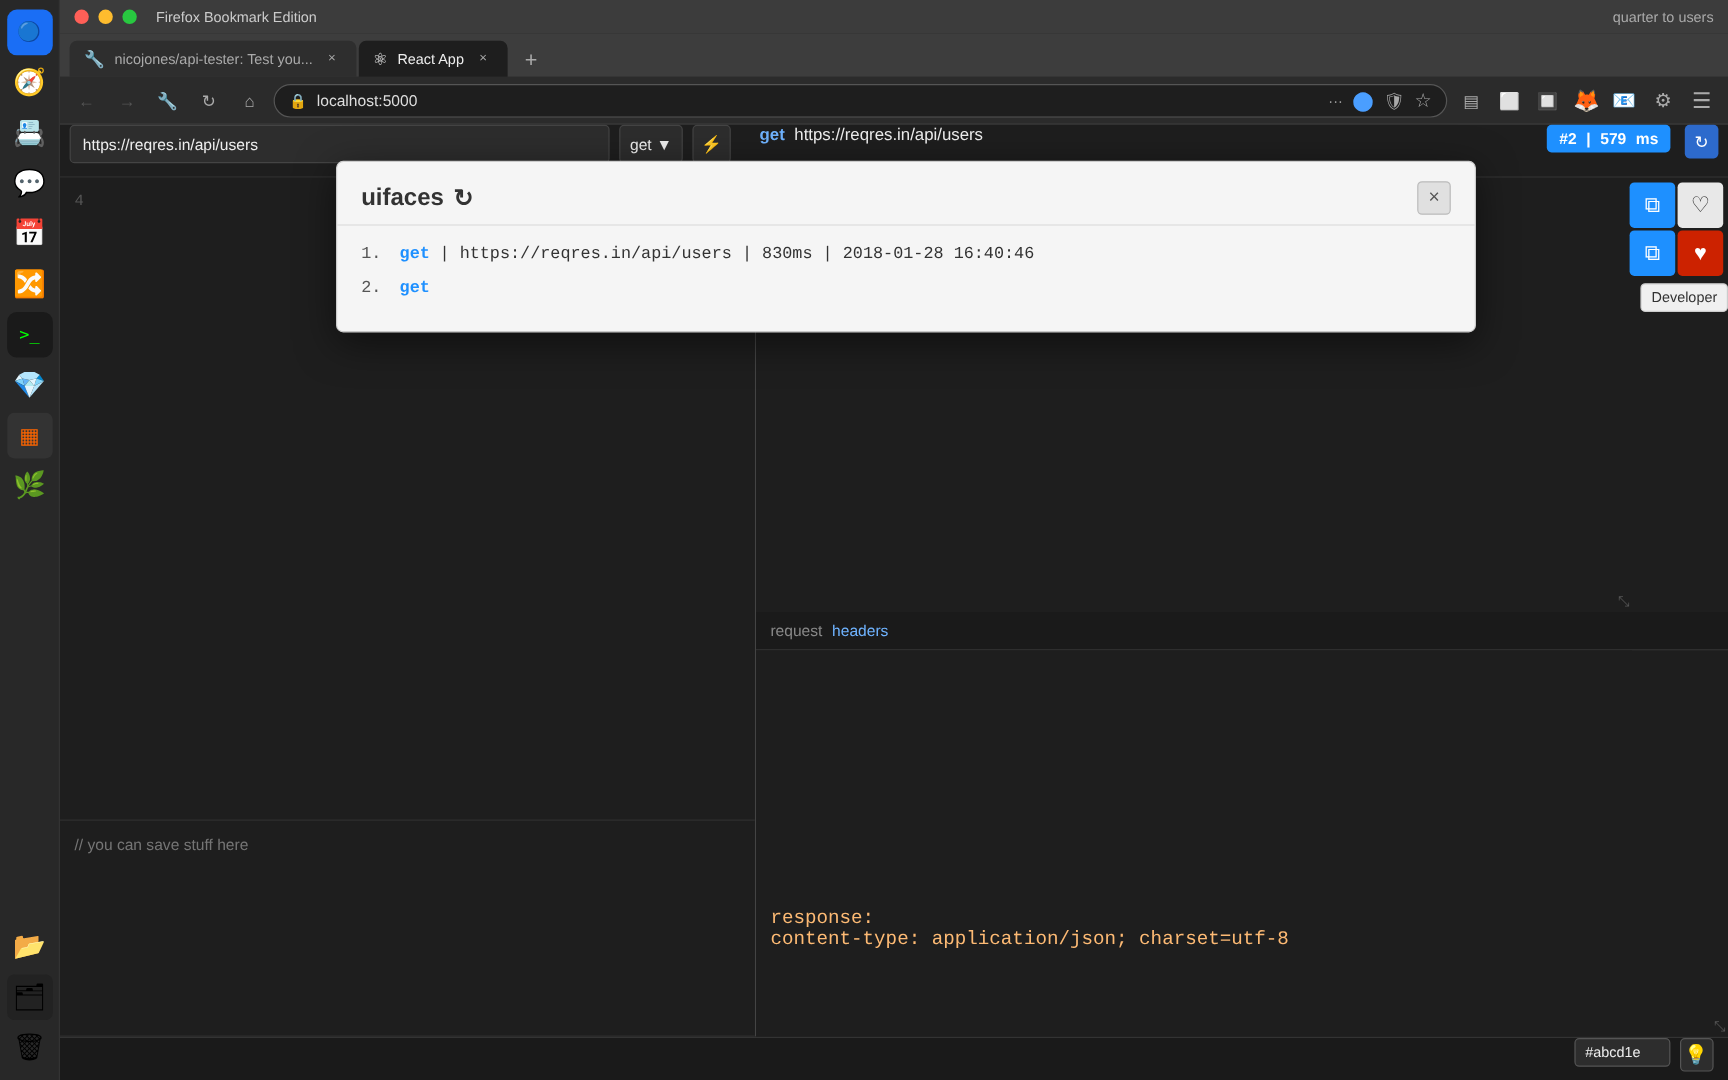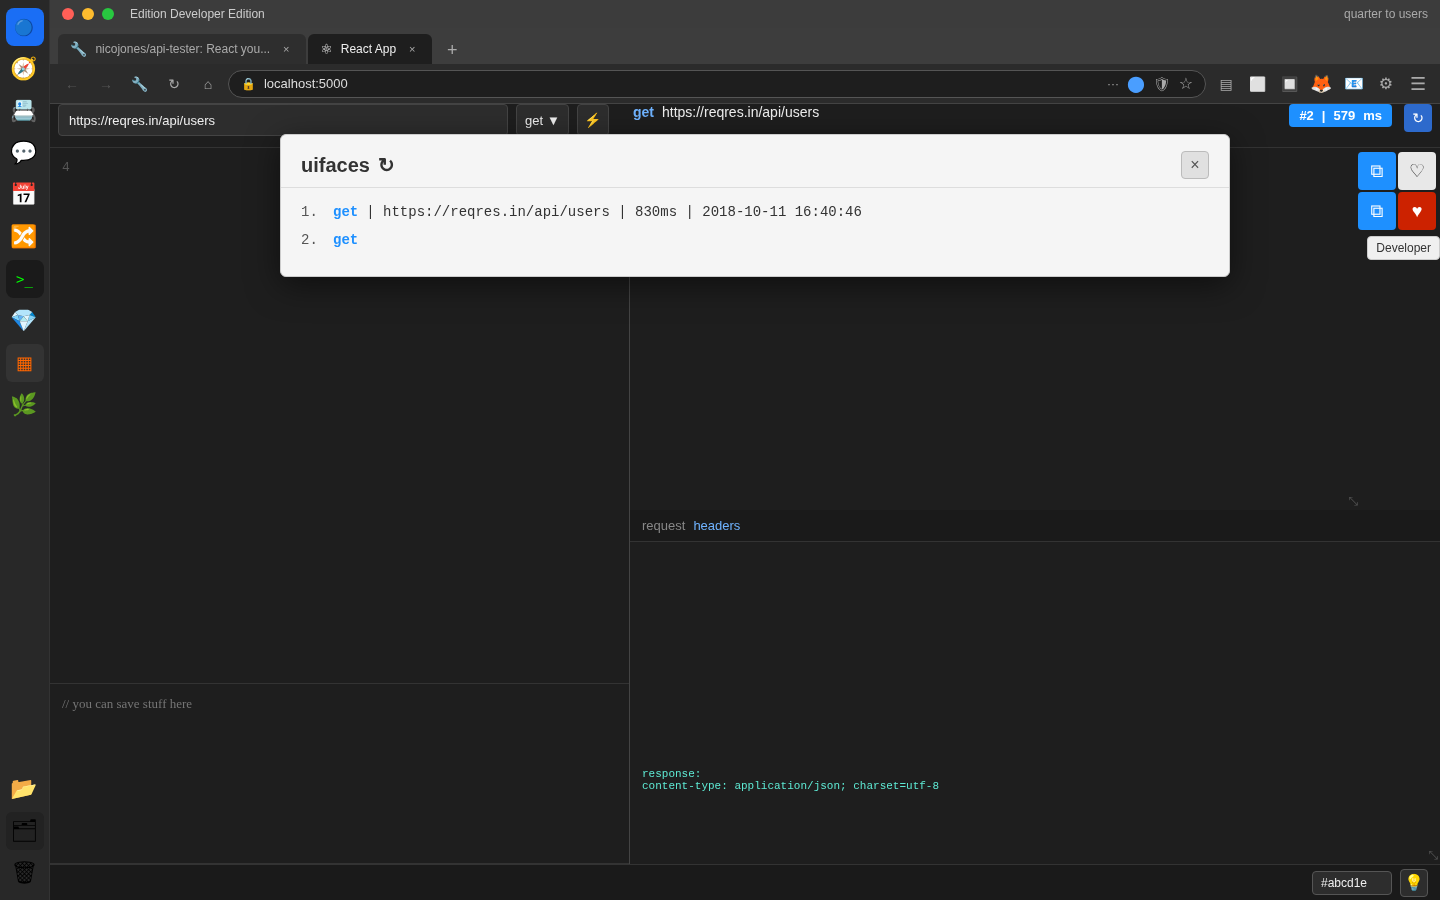--- a/index.html
+++ b/index.html
@@ -231,21 +231,21 @@
       position: relative;
     }
     .panel-textarea {
       width: 100%;
       height: 100%;
       background: #1e1e1e;
       border: none;
       border-bottom: 1px solid #333;
       color: #7dd3fc;
       font-size: 13px;
-      font-family: Liberation Serif, serif;
+      font-family: Liberation Sans, sans-serif;
       padding: 12px;
       resize: none;
       outline: none;
     }
     .line-number {
       position: absolute;
       top: 12px;
       left: 12px;
       color: #555;
       font-size: 13px;
@@ -321,21 +321,20 @@
       border-radius: 4px;
       border: 1px solid #ccc;
     }
 
     
     .bottom-bar {
       height: 36px;
       background: #1a1a1a;
       border-top: 1px solid #333;
       display: flex;
-      align-items: center;
       justify-content: flex-end;
       padding: 0 12px;
       gap: 8px;
     }
     .theme-input {
       background: #2d2d2d;
       border: 1px solid #555;
       border-radius: 4px;
       color: #eee;
       font-size: 12px;
@@ -478,28 +477,28 @@
   <div class="dock-item" style="font-size:22px; background:#222; border-radius:6px;">🗂</div>
   <div class="dock-item" style="font-size:22px;">🗑</div>
 </div>
 
 <div class="browser-window">
 
   <div class="titlebar">
     <div class="traffic-light tl-close"></div>
     <div class="traffic-light tl-min"></div>
     <div class="traffic-light tl-max"></div>
-    <span class="titlebar-app-name">Edition Developer Edition</span>
+    <span class="titlebar-app-name">Firefox Bookmark Edition</span>
     <span class="titlebar-right">quarter to users</span>
   </div>
 
   <div class="tabbar">
     <div class="tab inactive">
       <span class="tab-icon">🔧</span>
-      <span>nicojones/api-tester: React you...</span>
+      <span>nicojones/api-tester: Test you...</span>
       <span class="tab-close">×</span>
     </div>
     <div class="tab active">
       <span class="tab-icon">⚛</span>
       <span>React App</span>
       <span class="tab-close">×</span>
     </div>
     <div class="tab-new">+</div>
   </div>
 
@@ -600,21 +599,21 @@
 
         <div class="request-headers-bar">
           <span class="rh-label">request</span>
           <span class="rh-value">headers</span>
         </div>
 
         <div class="panel-bottom" style="height:45%;">
           <textarea class="headers-content" style="width: calc(100% - 80px);"></textarea>
         </div>
 
-        <div style="position:absolute; bottom: 10%; left: 12px; color:#5eead4; font-size:11px; font-family:'Courier New',monospace; pointer-events:none;">
+        <div style="position:absolute; bottom: 10%; left: 12px; color:#fdba74; font-size:16px; font-family:'Courier New',monospace; pointer-events:none;">
           <div>response:</div>
           <div>content-type: application/json; charset=utf-8</div>
         </div>
 
         <div style="position:absolute; bottom:2px; right:2px; color:#555; font-size:12px;">⤡</div>
       </div>
     </div>
 
     <div class="bottom-bar">
       <input class="theme-input" type="text" value="#abcd1e" style="">
@@ -631,21 +630,21 @@
             <span class="refresh-icon">↻</span>
           </div>
           <div class="modal-close">
             <span>×</span>
           </div>
         </div>
         <div class="modal-body">
           <div class="history-item">
             <span class="history-num">1.</span>
             <span class="history-method">get</span>
-            <span class="history-details">| https://reqres.in/api/users | 830ms | 2018-10-11 16:40:46</span>
+            <span class="history-details">| https://reqres.in/api/users | 830ms | 2018-01-28 16:40:46</span>
           </div>
           <div class="history-item">
             <span class="history-num">2.</span>
             <span class="history-method">get</span>
           </div>
         </div>
       </div>
     </div>
 
   </div>

